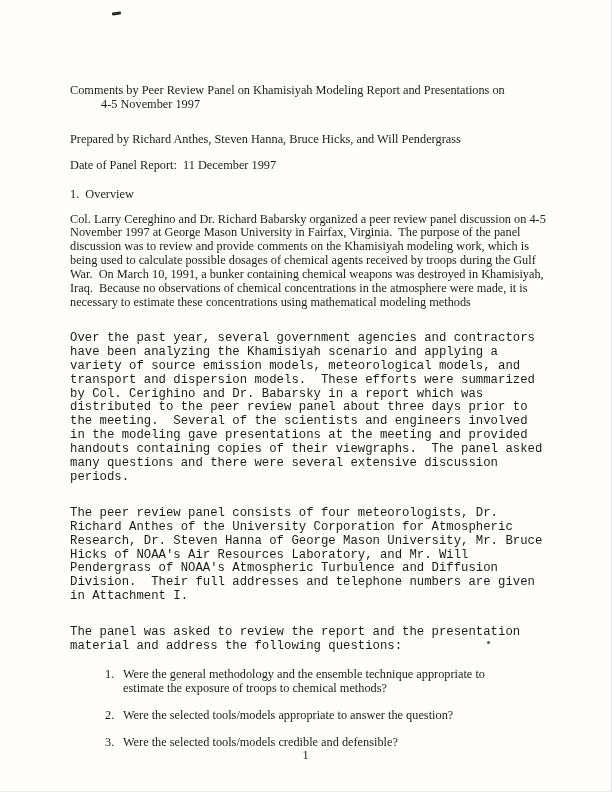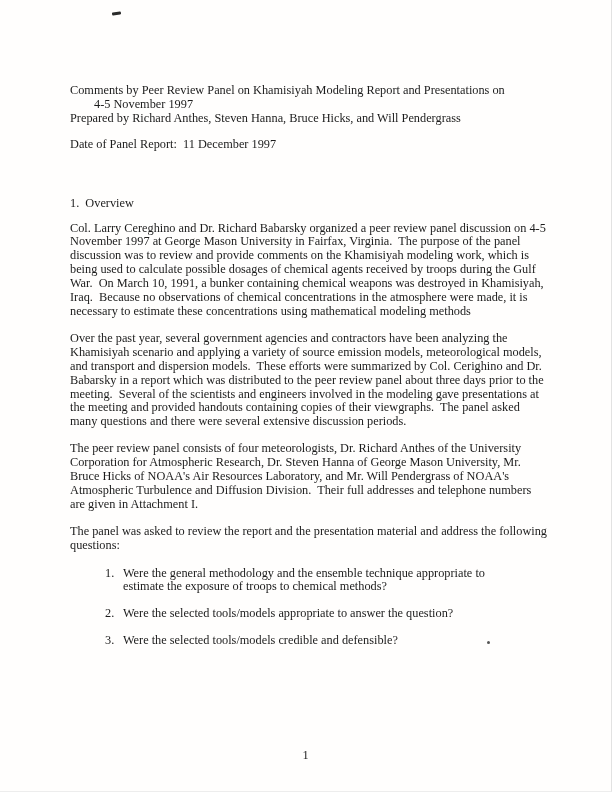--- a/index.html
+++ b/index.html
@@ -19,26 +19,26 @@
     padding: 84px 62px 12px 70px;
     overflow: hidden;
     border-right: 1px solid #e2e2e2;
     border-bottom: 1px solid #ededed;
   }
   .txt {
     font-size: 12.3px;
     line-height: 13.9px;
     white-space: pre-wrap;
   }
-  .title-line2 { margin-left: 24px; }
-  .prepared   { }
+  .title-line2 { margin-left: 31px; }
+  .prepared   { margin-top: 21px; }
   .dateline   { margin-top: 12px; }
-  .heading    { margin-top: 45px; }
+  .heading    { margin-top: 15px; }
   .para       { margin-top: 11px; }
-  .para + .para { margin-top: 13px; }
+  .para + .para { margin-top: 22px; font-family: Liberation Mono, monospace; }
   .questions  { margin-top: 14px; margin-left: 35px; }
   .question   { display: flex; margin-top: 13px; }
   .question:first-child { margin-top: 0; }
   .q-num  { width: 18px; flex: 0 0 18px; }
   .q-text { flex: 1; max-width: 390px; }
   .page-number {
     position: absolute;
     top: 748px;
     left: 0;
     right: 0;

